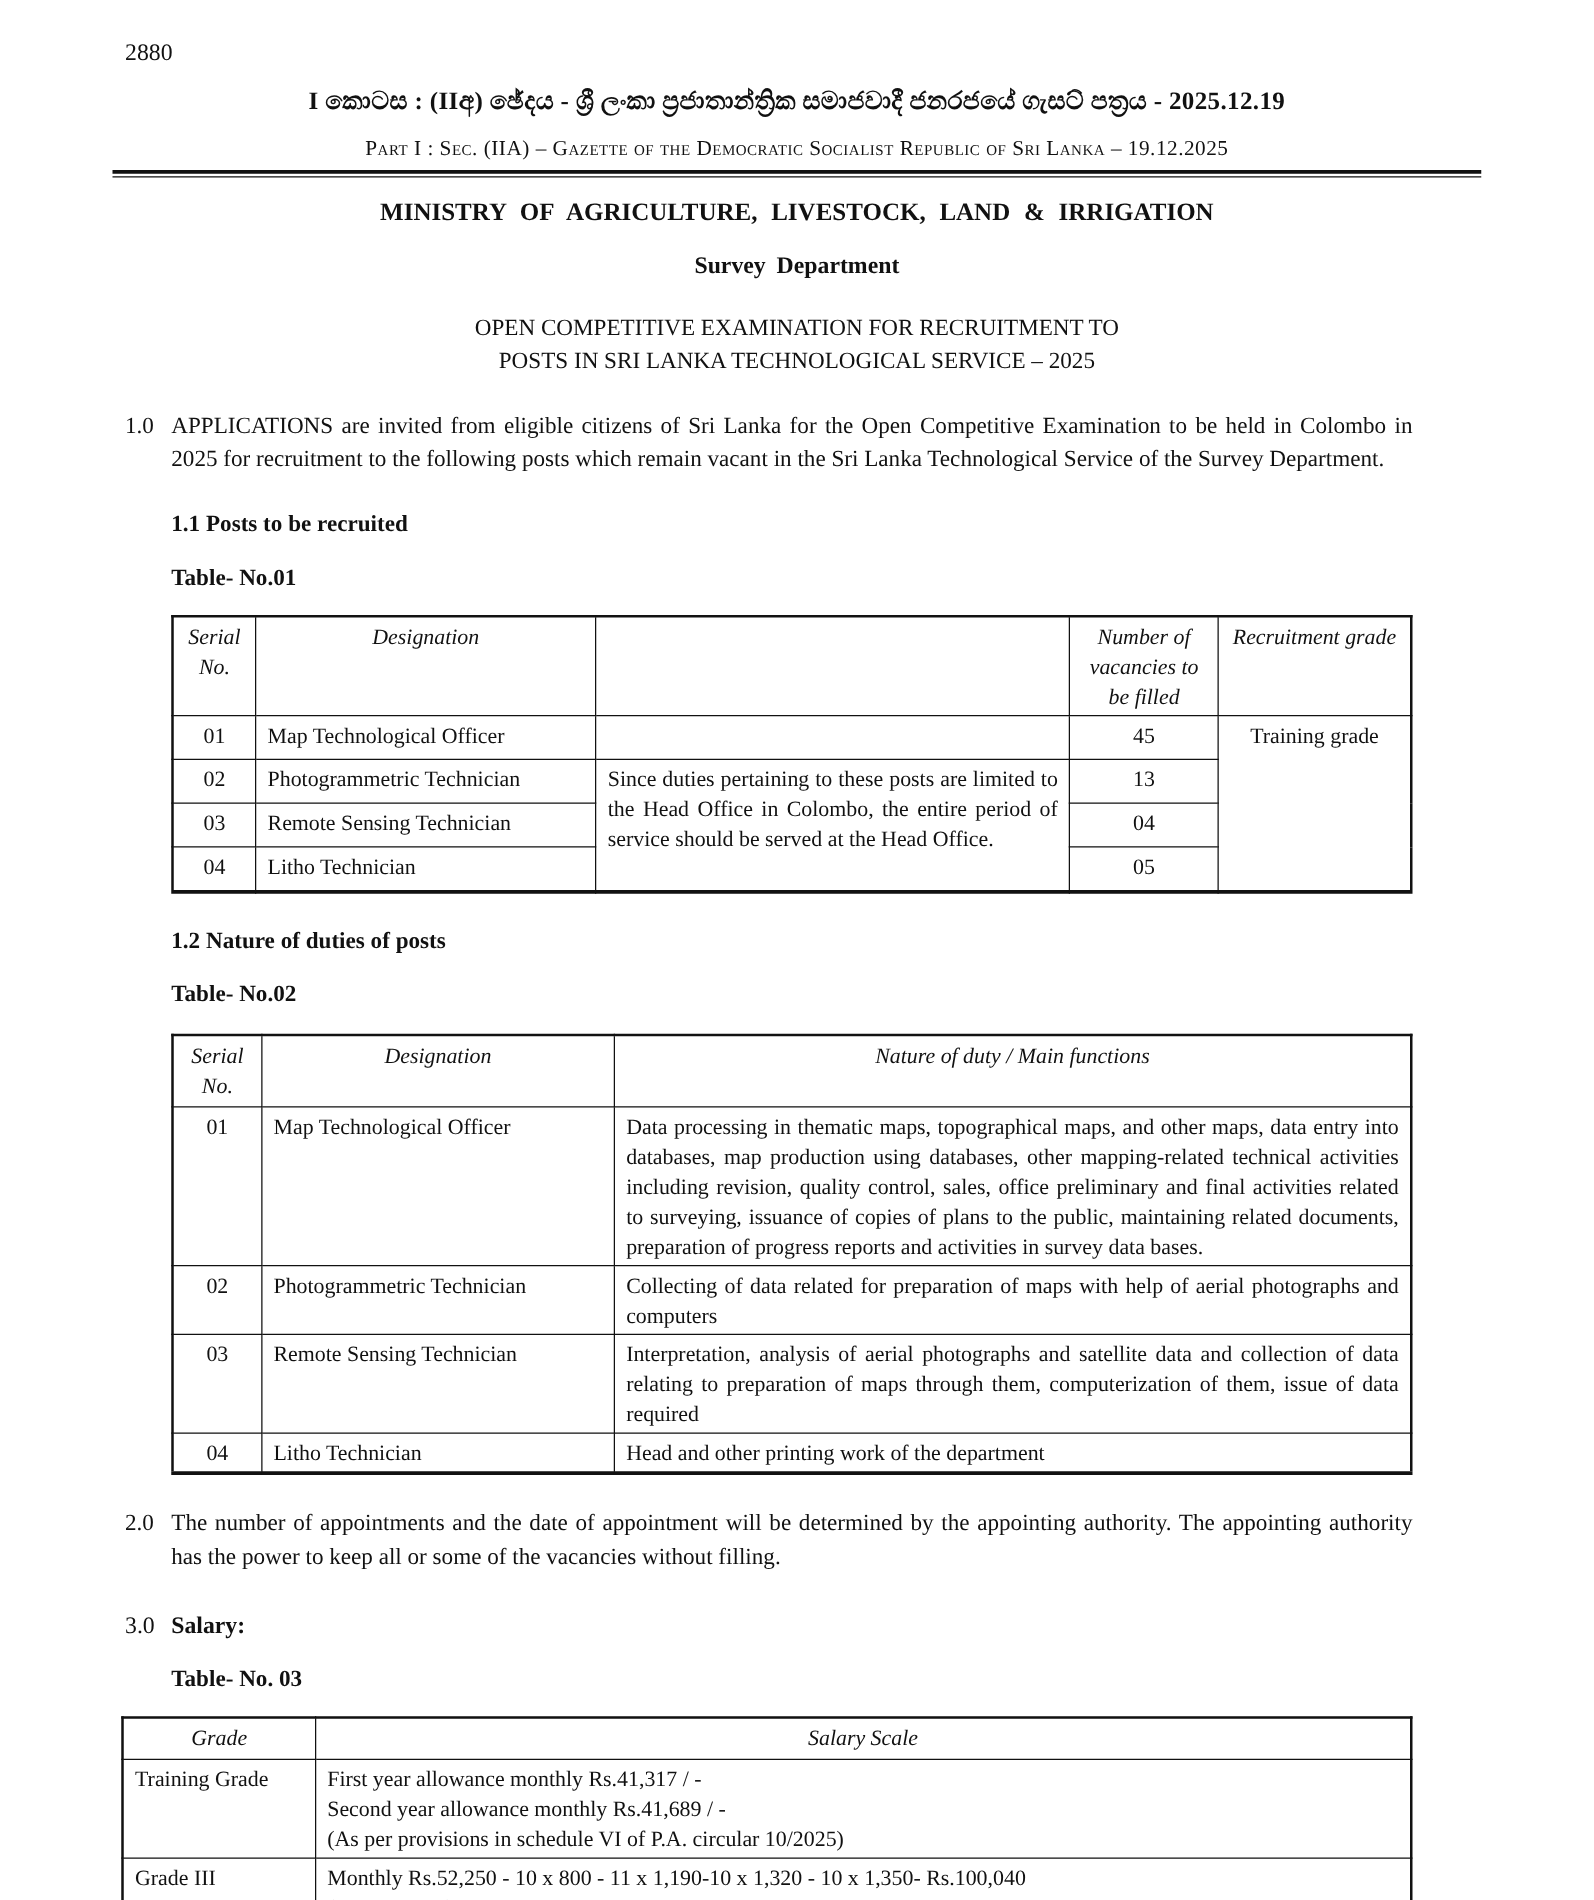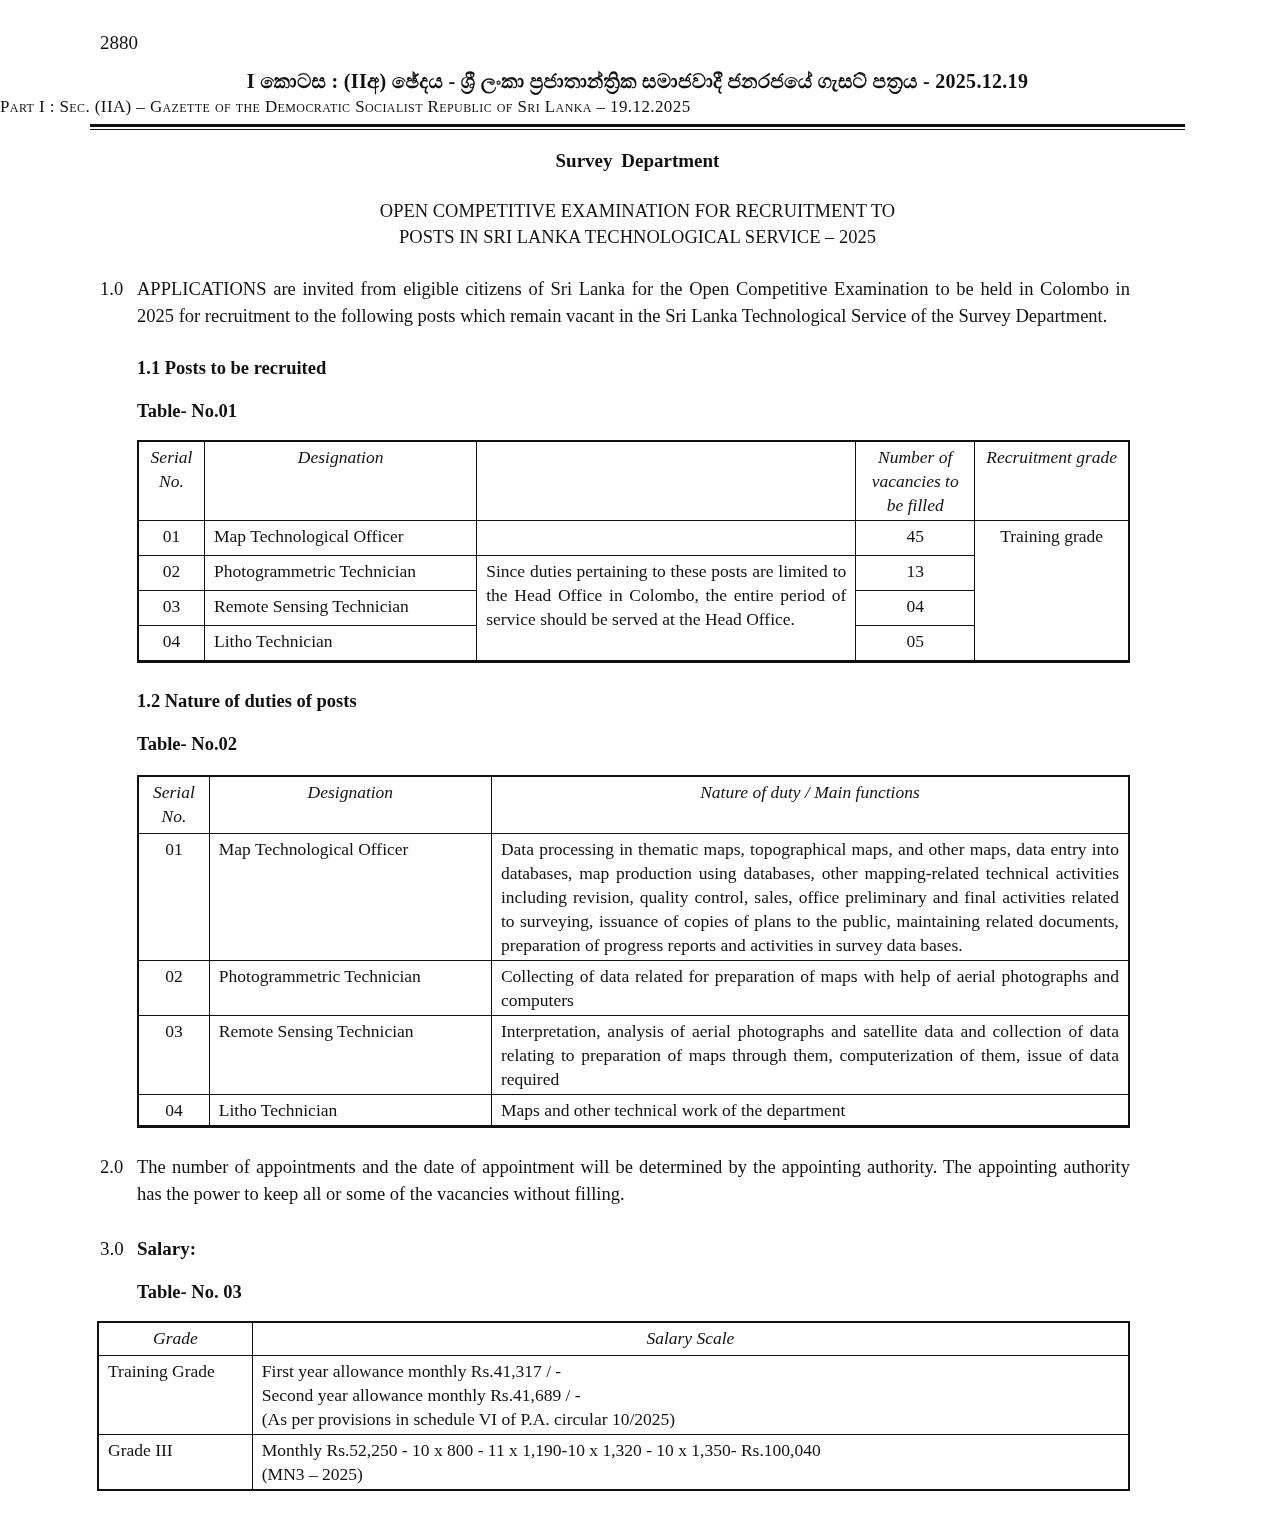--- a/index.html
+++ b/index.html
@@ -4,21 +4,21 @@
 <style>
   html,body{margin:0;padding:0;background:#fff;}
   .page{
     width:1275px;height:1520px;position:relative;background:#fff;color:#111;
     font-family:"Liberation Serif","DejaVu Serif",serif;overflow:hidden;
   }
   
   .gz-header{position:relative;padding-top:30px;}
   .page-number{position:absolute;left:100px;top:32px;font-size:19px;}
   .hdr-sinhala{text-align:center;font-size:20px;font-weight:600;letter-spacing:.3px;padding:0 120px;margin-top:40px;}
-  .hdr-english{font-size:17px;font-variant:small-caps;letter-spacing:.4px;margin-top:4px;}
+  .hdr-english{text-align:center;font-size:17px;font-variant:small-caps;letter-spacing:.4px;margin-top:16px;}
   .header-rule{margin:7px 90px 0 90px;}
   .header-rule .thick{height:3px;background:#111;}
   .header-rule .thin{height:1px;background:#111;margin-top:2px;}
   
   .ministry-title{text-align:center;font-size:20px;font-weight:bold;word-spacing:6px;margin-top:17px;}
   .department-title{text-align:center;font-size:19px;font-weight:bold;word-spacing:4px;margin-top:20px;}
   .exam-title{text-align:center;font-size:18.5px;line-height:26px;margin-top:26px;}
   
   .num-para{display:flex;margin:26px 145px 0 100px;font-size:18.5px;line-height:27px;}
   .num-para .pnum{width:37px;flex:0 0 37px;}
@@ -58,20 +58,21 @@
   <div class="gz-header">
     <div class="page-number">2880</div>
     <div class="hdr-sinhala">I කොටස : (IIඅ) ඡේදය - ශ්‍රී ලංකා ප්‍රජාතාන්ත්‍රික සමාජවාදී ජනරජයේ ගැසට් පත්‍රය - 2025.12.19</div>
     <div class="hdr-english">Part I : Sec. (IIA) – Gazette of the Democratic Socialist Republic of Sri Lanka – 19.12.2025</div>
     <div class="header-rule">
       <div class="thick"></div>
         <div class="thin"></div>
     </div>
   </div>
 
+  <div class="ministry-title">MINISTRY OF AGRICULTURE, LIVESTOCK, LAND &amp; IRRIGATION</div>
   <div class="department-title">Survey Department</div>
   <div class="exam-title">
     <div>OPEN COMPETITIVE EXAMINATION FOR RECRUITMENT TO</div>
     <div>POSTS  IN SRI LANKA TECHNOLOGICAL SERVICE – 2025</div>
   </div>
 
   <div class="num-para">
     <div class="pnum">1.0</div>
     <div class="ptext">APPLICATIONS are invited from eligible citizens of Sri Lanka for the Open Competitive Examination to be held in Colombo in 2025 for recruitment to the following posts which remain vacant in the Sri Lanka Technological Service of the Survey Department.</div>
   </div>
@@ -147,21 +148,21 @@
       <td class="just">Collecting of data related for preparation of maps with help of aerial photographs and  computers</td>
     </tr>
     <tr>
       <td class="ctr">03</td>
       <td>Remote Sensing Technician</td>
       <td class="just">Interpretation, analysis  of aerial photographs and satellite data and collection of data relating  to preparation of  maps  through them, computerization of them, issue of data required</td>
     </tr>
     <tr>
       <td class="ctr">04</td>
       <td>Litho Technician</td>
-      <td>Maps and other technical work of the department</td>
+      <td>Head and other printing work of the department</td>
     </tr>
   </tbody>
     </table>
 
   <div class="num-para">
     <div class="pnum">2.0</div>
     <div class="ptext">The number of appointments and the date of appointment will be determined by the appointing authority. The appointing authority has the power to keep all or some of the vacancies without filling.</div>
   </div>
 
   <div class="salary-heading">

